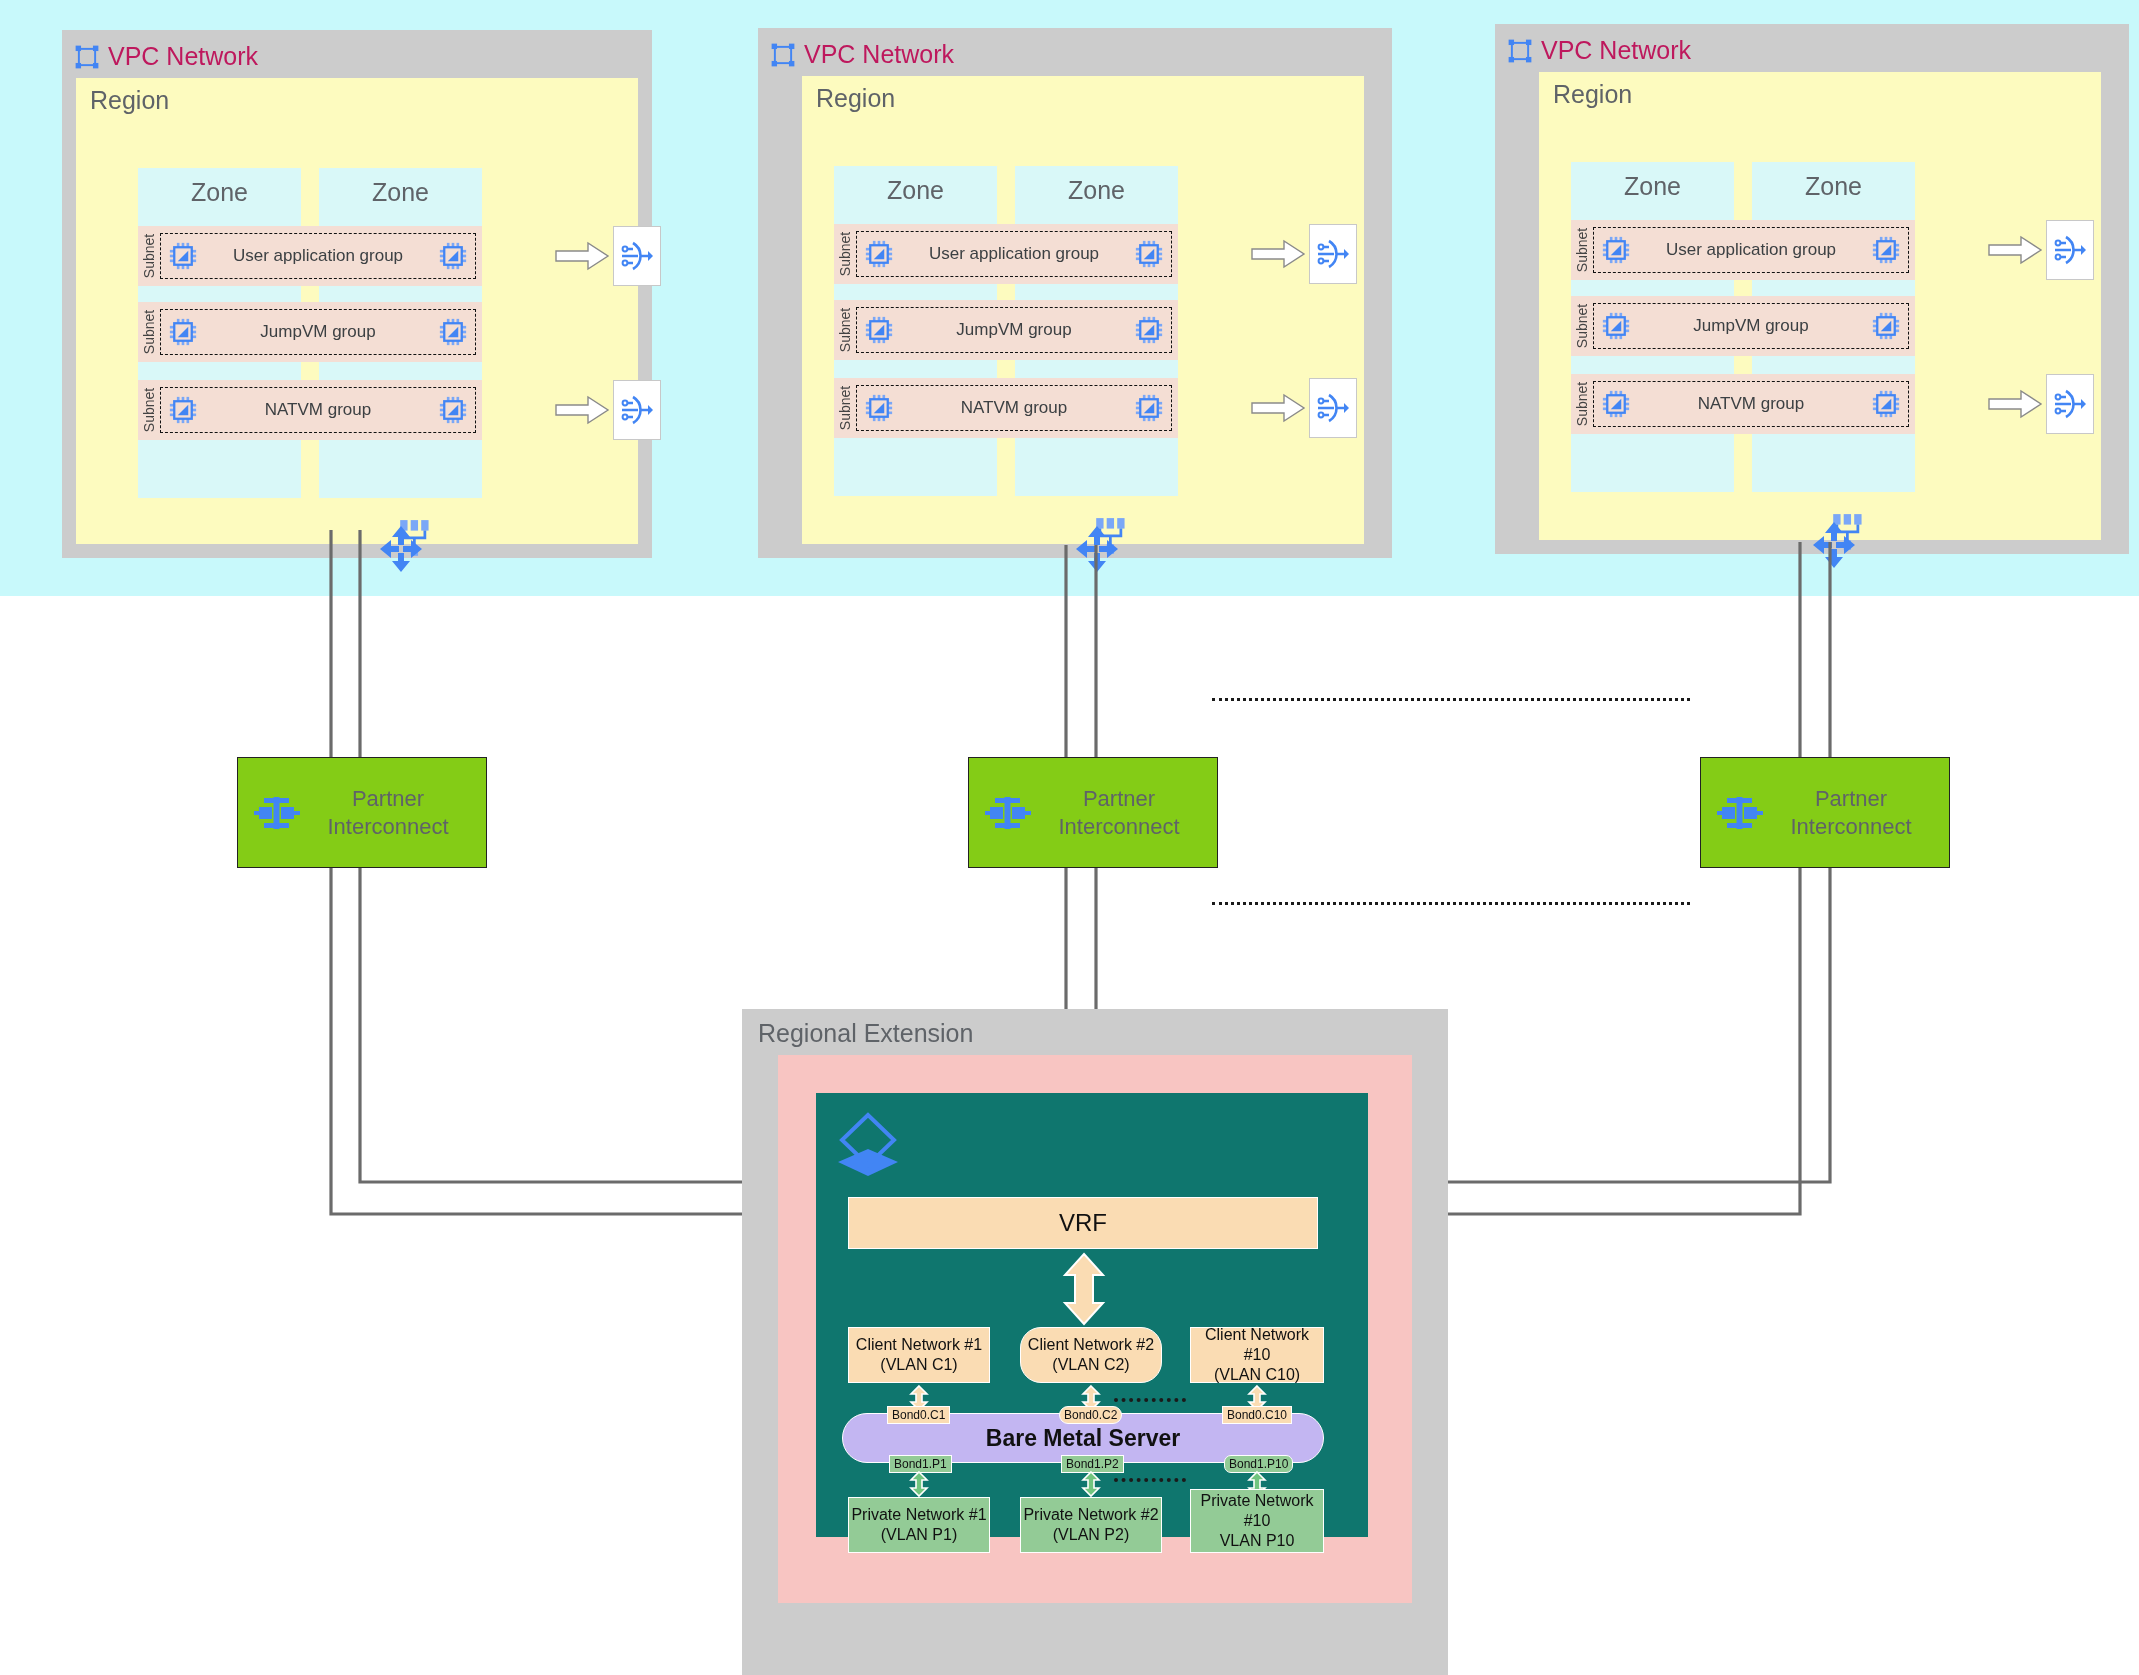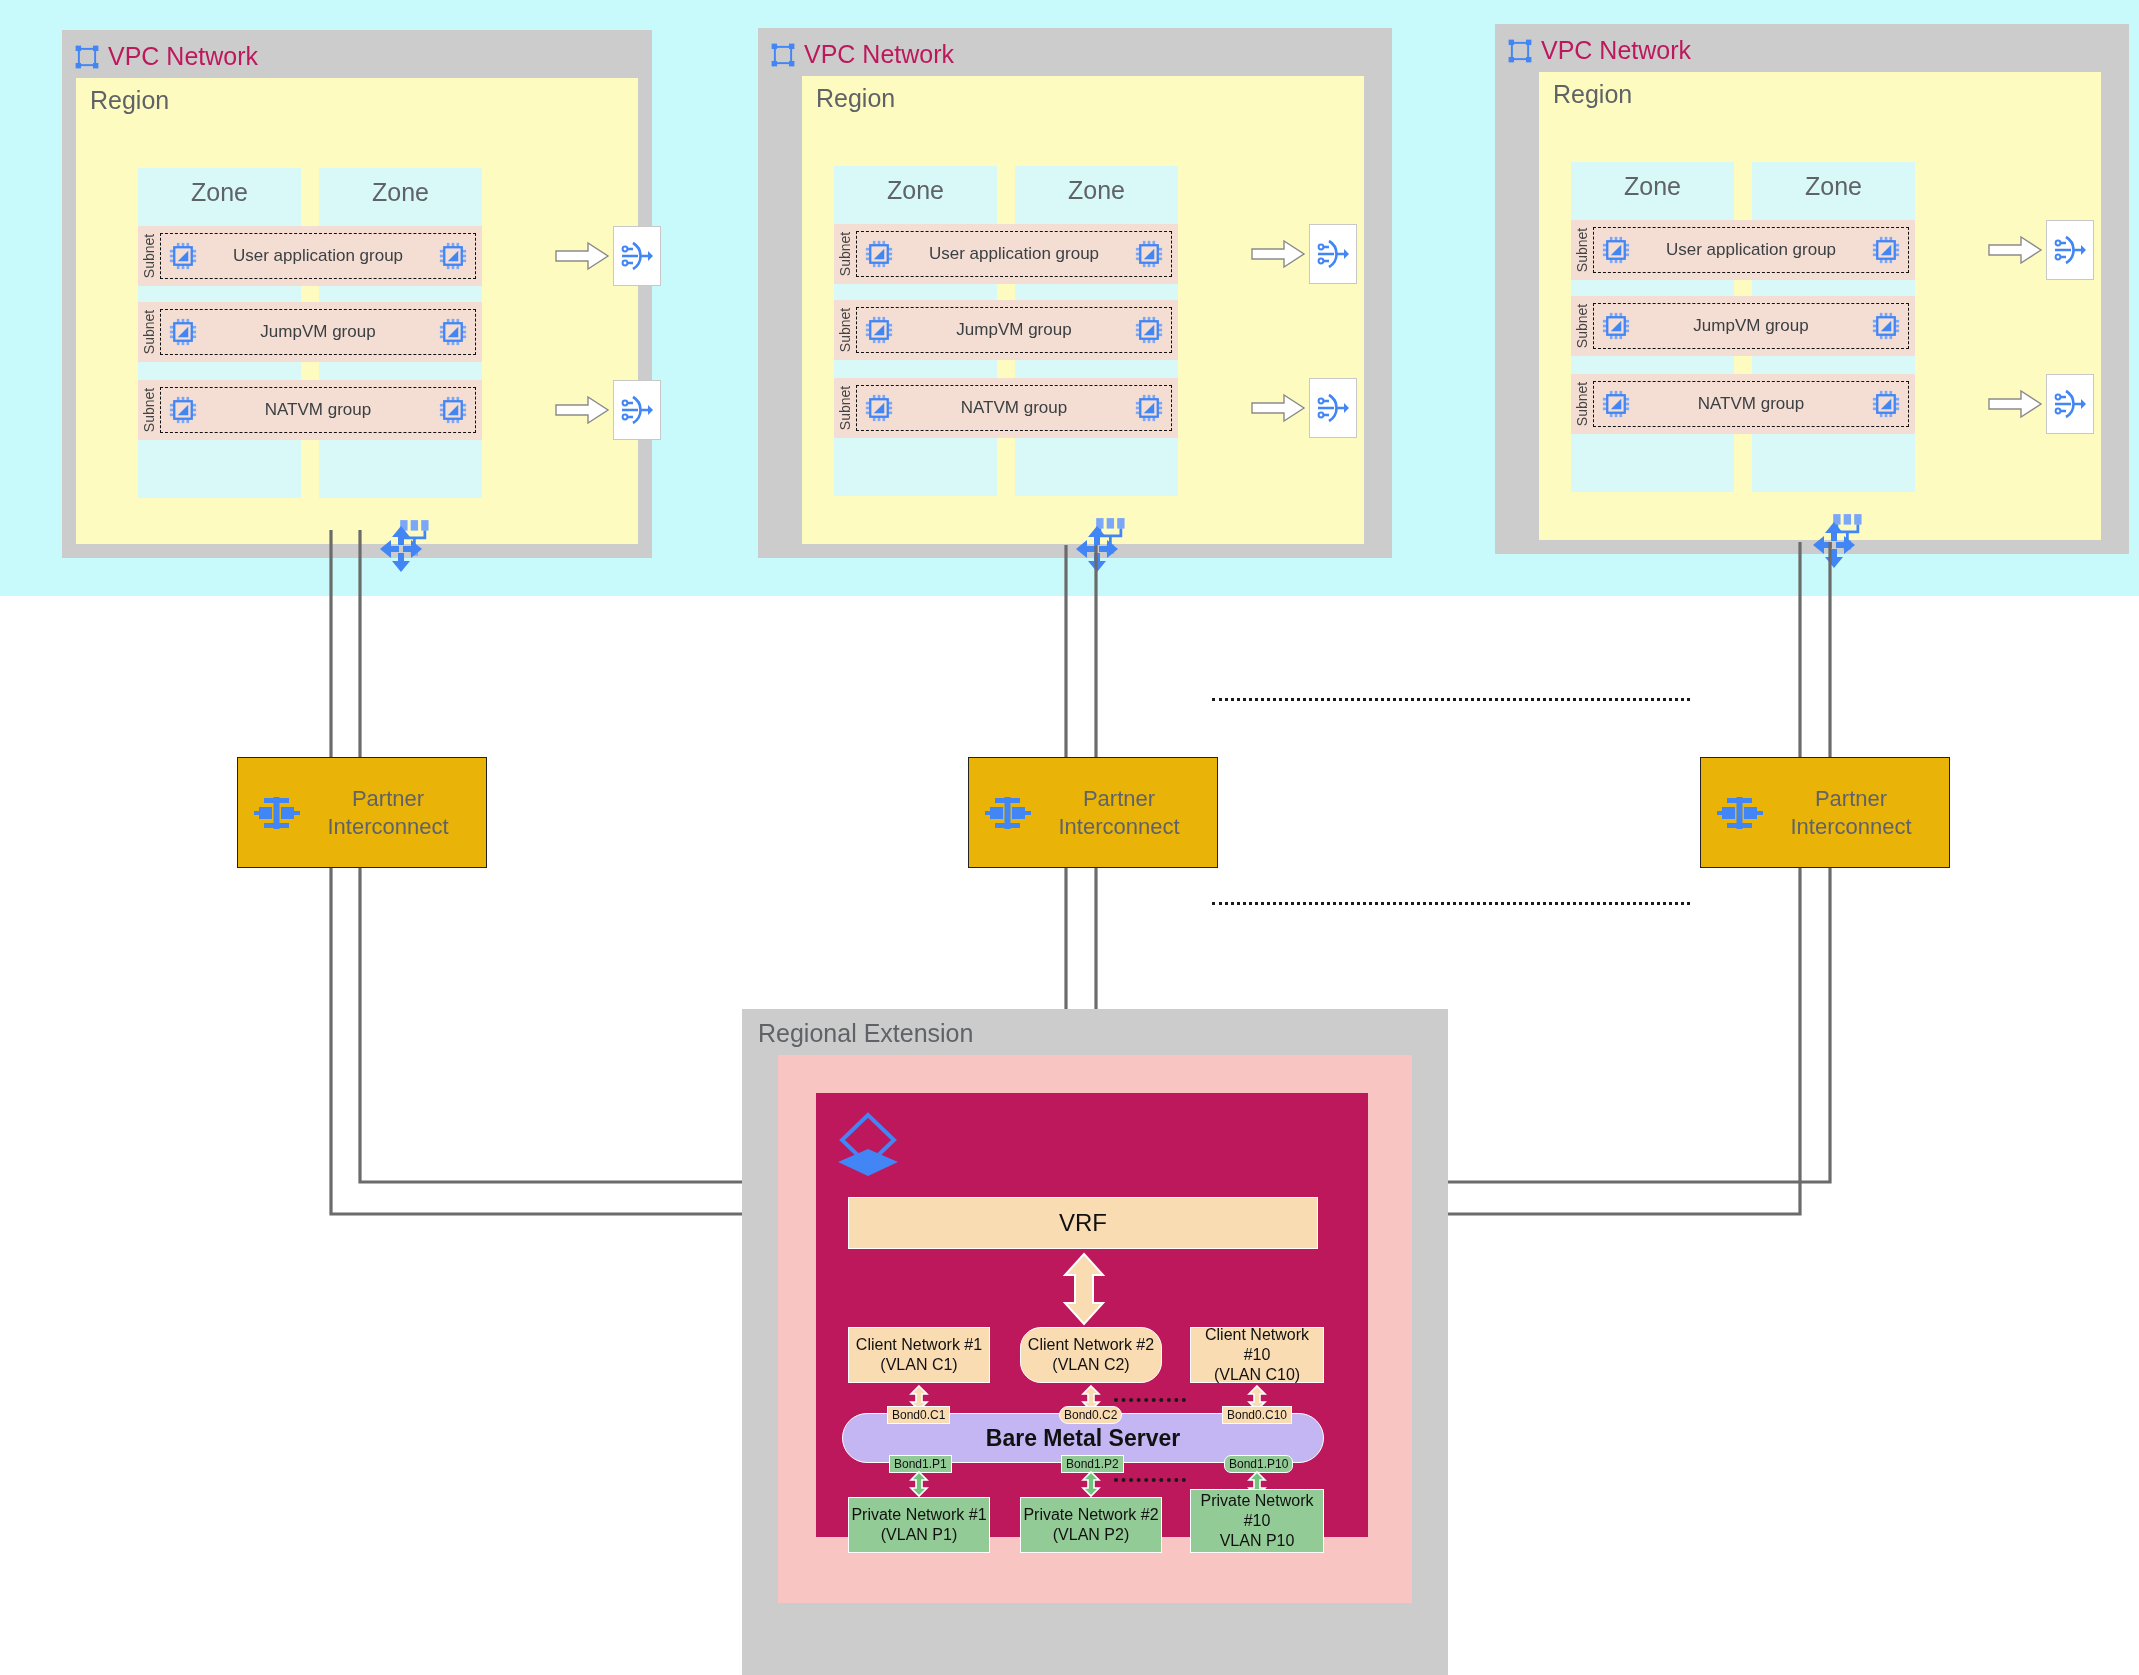--- a/index.html
+++ b/index.html
@@ -43,29 +43,29 @@
   }
   .group-label{flex:1;text-align:center;font-size:17px;color:#3c4043;}
 
   
   .chip{width:28px;height:28px;position:relative;flex:0 0 28px;}
 
   
   .natbox{background:#ffffff;border:1px solid #c8c8c8;display:flex;align-items:center;justify-content:center;}
 
   
-  .pi-box{background:#eab308;border:1.8px solid #222;display:flex;align-items:center;}
+  .pi-box{background:#84cc16;border:1.8px solid #222;display:flex;align-items:center;}
   .pi-icon{width:46px;height:40px;flex:0 0 46px;margin-left:16px;}
   .pi-label{flex:1;text-align:center;font-size:22px;color:#5f6368;line-height:1.25;padding-right:10px;}
 
   
   #re-gray{background:#cccccc;}
   #re-title{position:absolute;left:16px;top:10px;font-size:25px;color:#5f6368;}
   #re-pink{background:#f8c5c2;}
-  #re-cyan{background:#be185d;}
+  #re-cyan{background:#0f766e;}
 
   #vrf{
     background:#fadcb3;border:1.6px solid #ffffff;
     display:flex;align-items:center;justify-content:center;
     font-size:24px;color:#111;
   }
 
   .cnet{
     background:#fadcb3;border:1.6px solid #ffffff;
     display:flex;flex-direction:column;align-items:center;justify-content:center;

